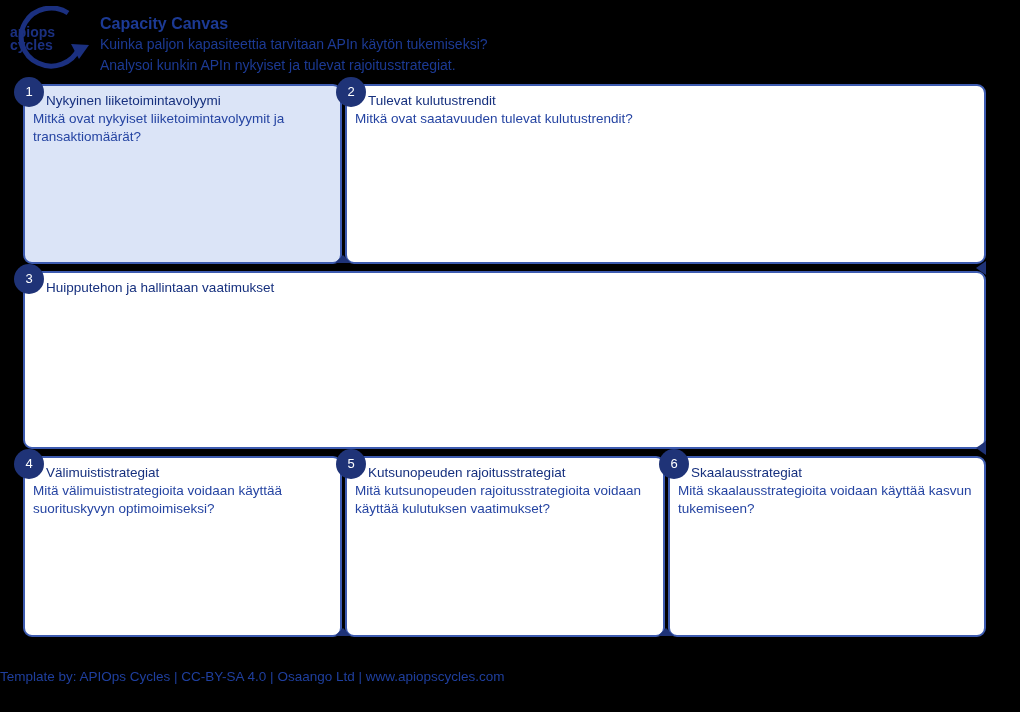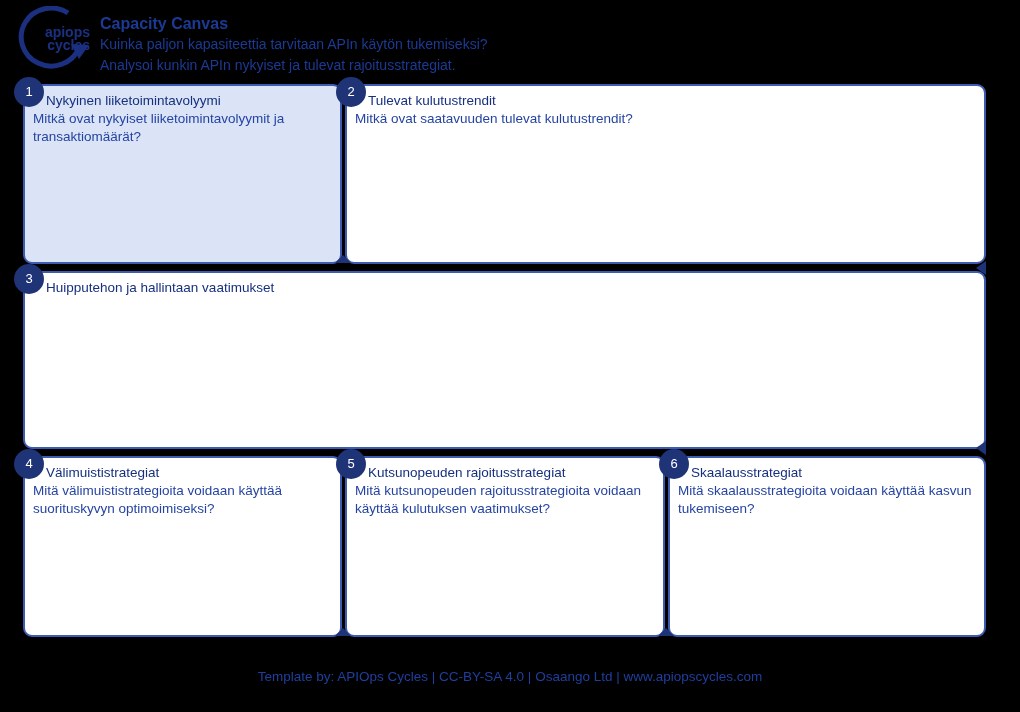--- a/index.html
+++ b/index.html
@@ -12,21 +12,21 @@
   }
   .stage { position: absolute; inset: 0; width: 1020px; height: 712px; }
 
   
   .logo {
     position: absolute; left: 10px; top: 6px; width: 86px; height: 68px;
   }
   .logo svg { width: 100%; height: 100%; }
   .logo-text {
     position: absolute; left: 0; top: 20px; width: 80px;
-    text-align: right; color: #1b3080; font-weight: bold;
+    text-align: left; color: #1b3080; font-weight: bold;
     font-size: 14px; line-height: 13px; letter-spacing: 0px;
   }
   .hdr-title {
     position: absolute; left: 100px; top: 15px;
     color: #1c3a94; font-size: 16px; font-weight: bold;
   }
   .hdr-sub1 {
     position: absolute; left: 100px; top: 36px;
     color: #1c3a94; font-size: 14px;
   }
@@ -81,21 +81,21 @@
   }
   .a1 { left: 335px; top: 255px; }
   .a2 { left: 976px; top: 261px; }
   .a3 { left: 976px; top: 441px; }
   .a4 { left: 335px; top: 628px; }
   .a5 { left: 658px; top: 628px; }
 
   
   .footer {
     position: absolute; left: 0; top: 669px; width: 1020px;
-    text-align: center; color: #1f3f9e; font-size: 13.5px;
+    text-align: left; color: #1f3f9e; font-size: 13.5px;
   }
 </style>
 </head>
 <body>
 
 <div class="stage">
 
   <div class="logo">
     <svg viewBox="0 0 86 68">
       <path d="M 58 7 A 30 29 0 1 0 69 42" fill="none" stroke="#1b3080" stroke-width="5"></path>

